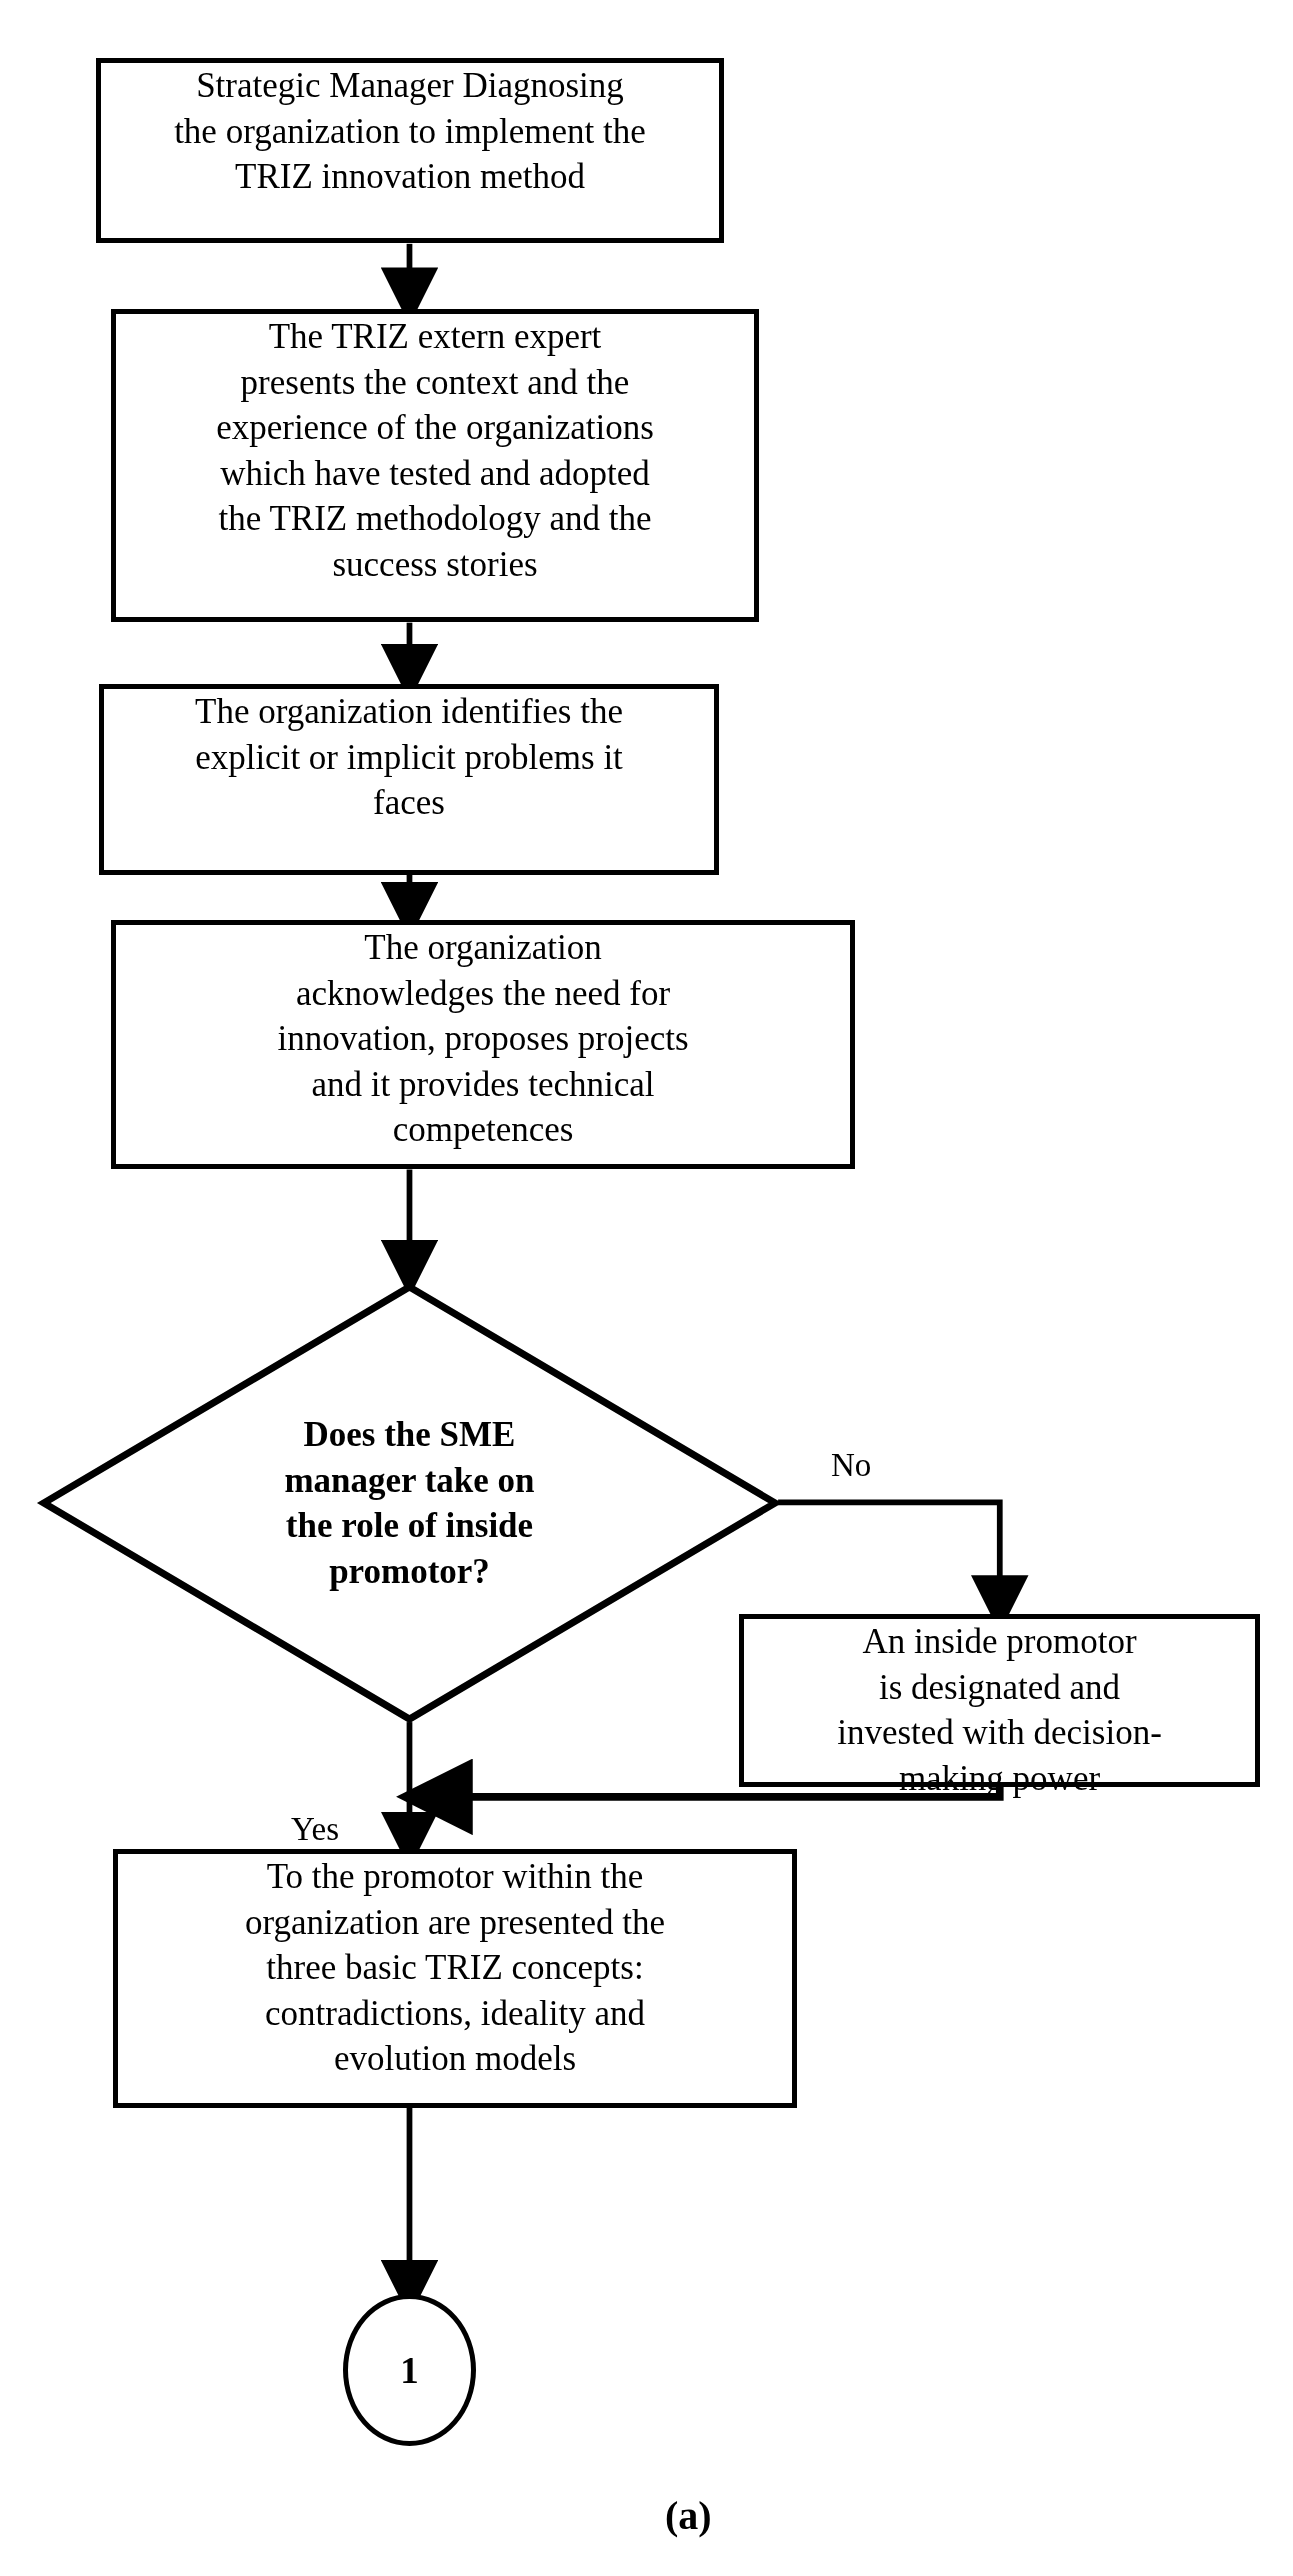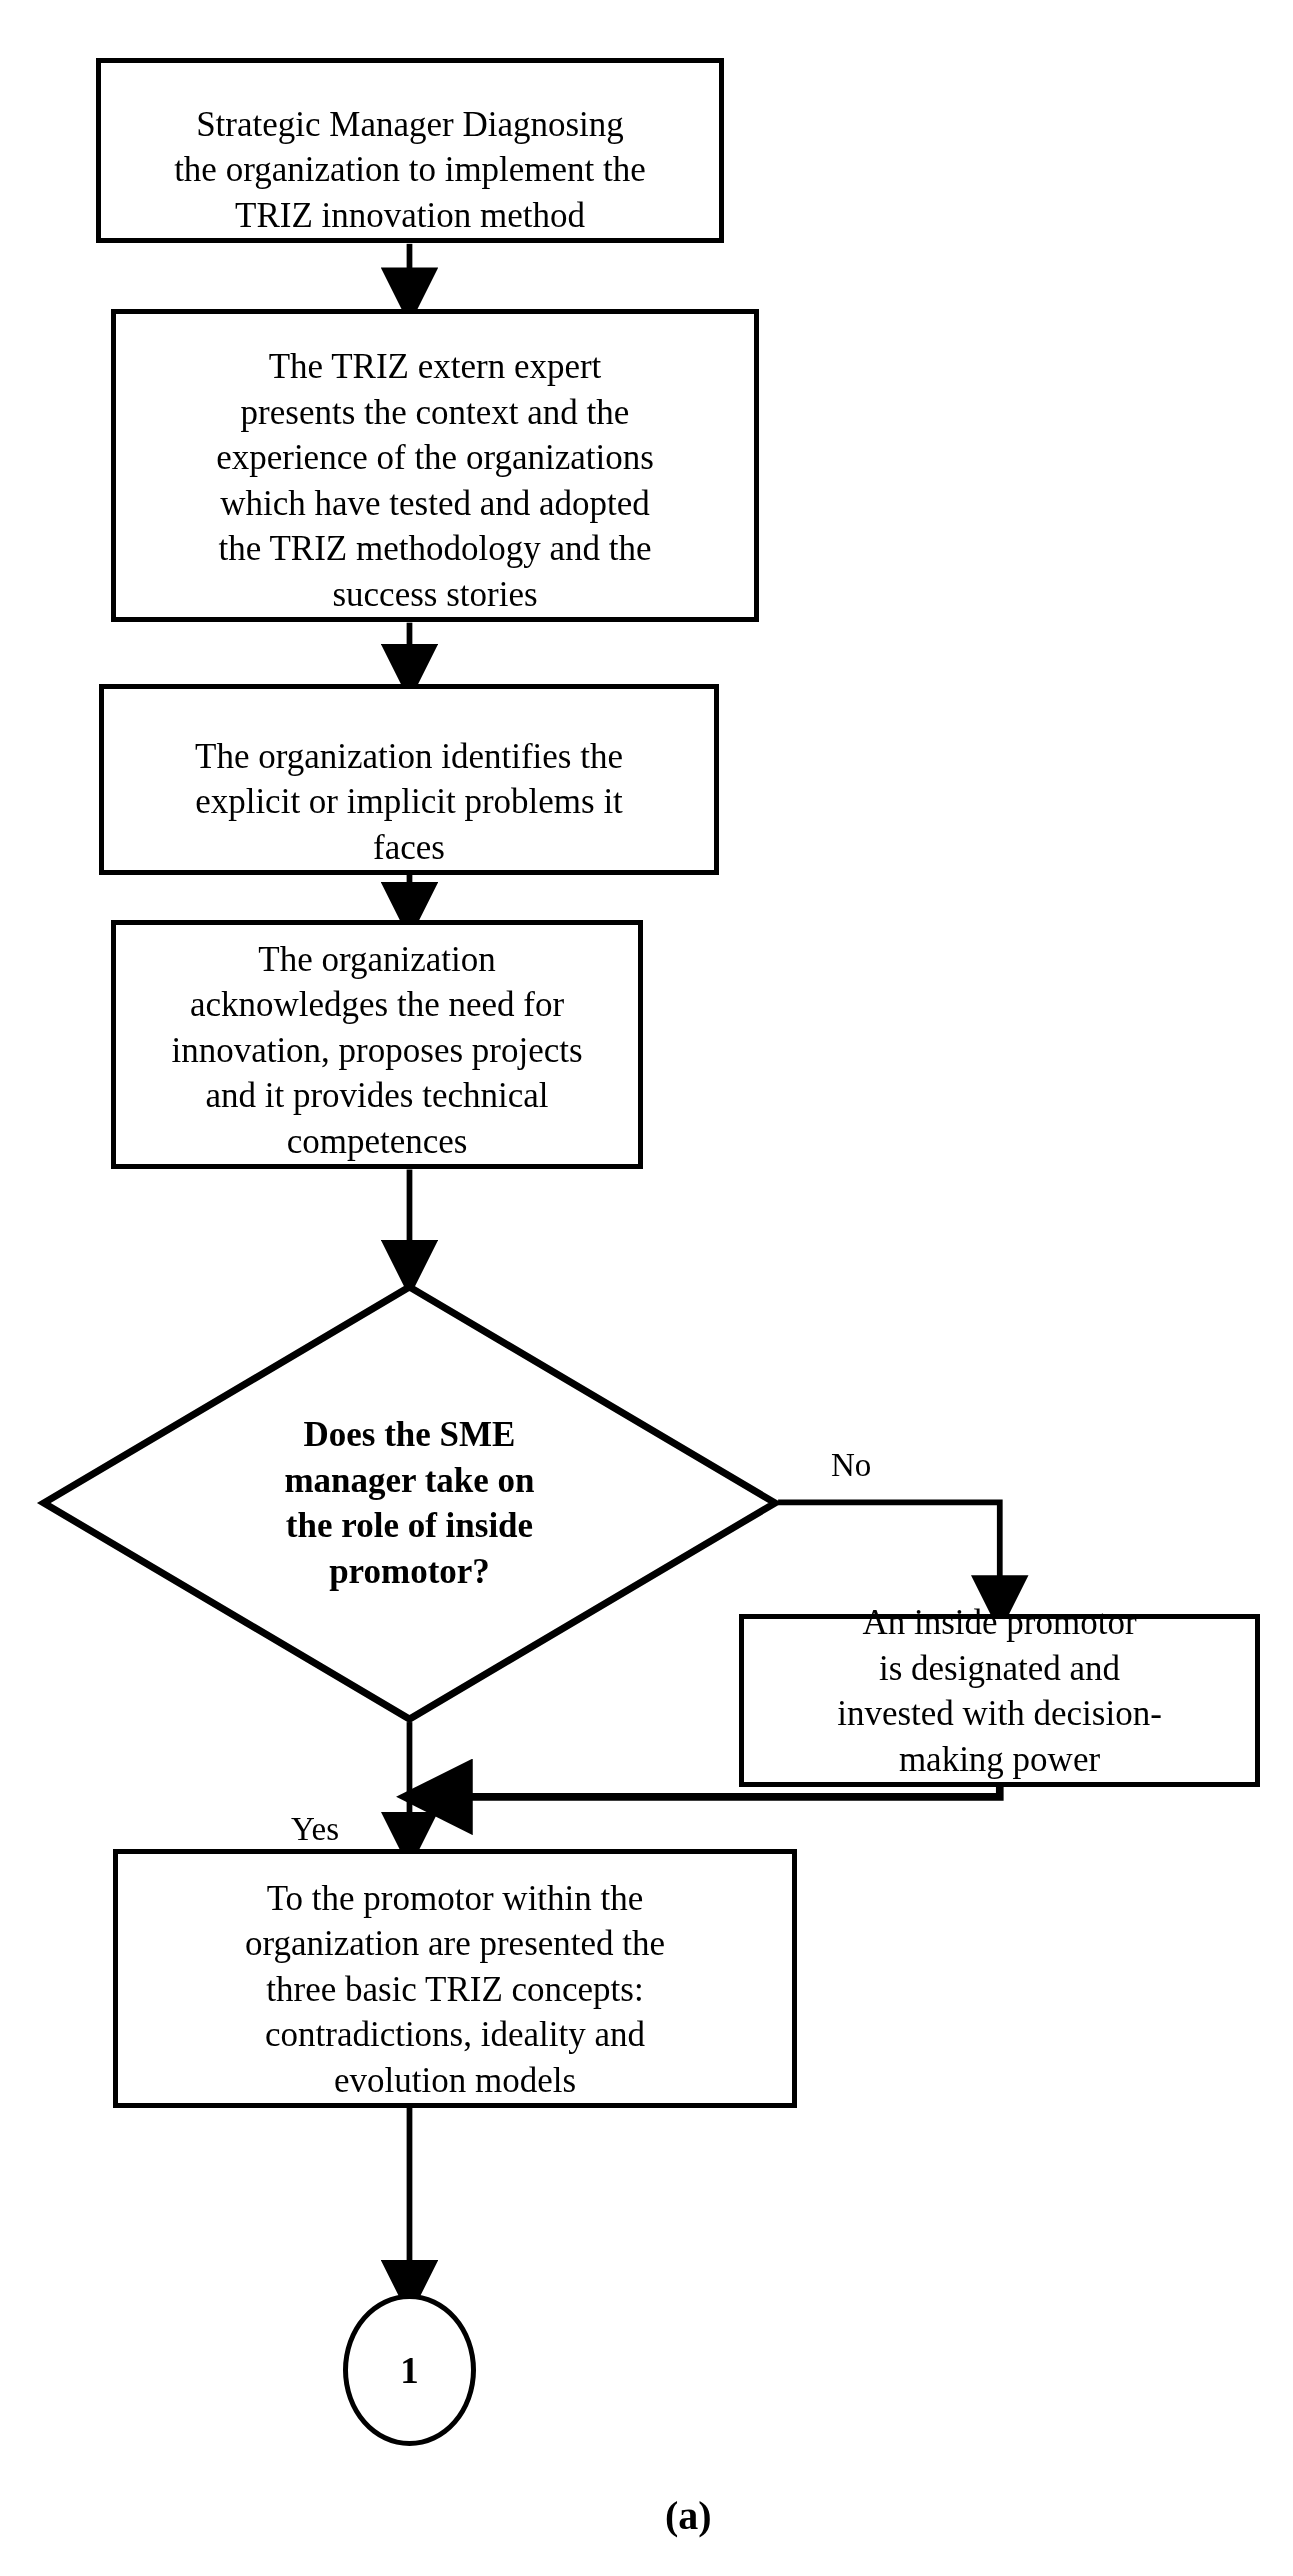--- a/index.html
+++ b/index.html
@@ -12,21 +12,21 @@
     width: 1293px;
     height: 2576px;
     background: #ffffff;
     overflow: hidden;
     font-family: "Liberation Serif", "DejaVu Serif", serif;
   }
   .node {
     position: absolute;
     box-sizing: border-box;
     display: flex;
-    align-items: flex-end;
+    align-items: flex-start;
     justify-content: center;
     text-align: center;
     color: #000000;
     background: #ffffff;
   }
   .proc {
     border: 5.8px solid #000000;
   }
   .proc .txt {
     font-size: 35px;
@@ -144,21 +144,21 @@
 the TRIZ methodology and the
 success stories</div>
   </div>
 
   <div class="node proc" style="left:99px; top:684px; width:620px; height:191px;">
     <div class="txt">The organization identifies the
 explicit or implicit problems it
 faces</div>
   </div>
 
-  <div class="node proc" style="left:111px; top:920px; width:532px; height:249px;">
+  <div class="node proc" style="left:111px; top:920px; width:744px; height:249px;">
     <div class="txt">The organization
 acknowledges the need for
 innovation, proposes projects
 and it provides technical
 competences</div>
   </div>
 
   <div class="diamond-wrap" style="left:40px; top:1283px; width:739px; height:440px;">
     <svg width="739" height="440" viewBox="0 0 1156 688" xmlns="http://www.w3.org/2000/svg">
       <polygon points="578,6 1150,344 578,682 6,344" fill="#ffffff" stroke="#000000" stroke-width="11"></polygon>

